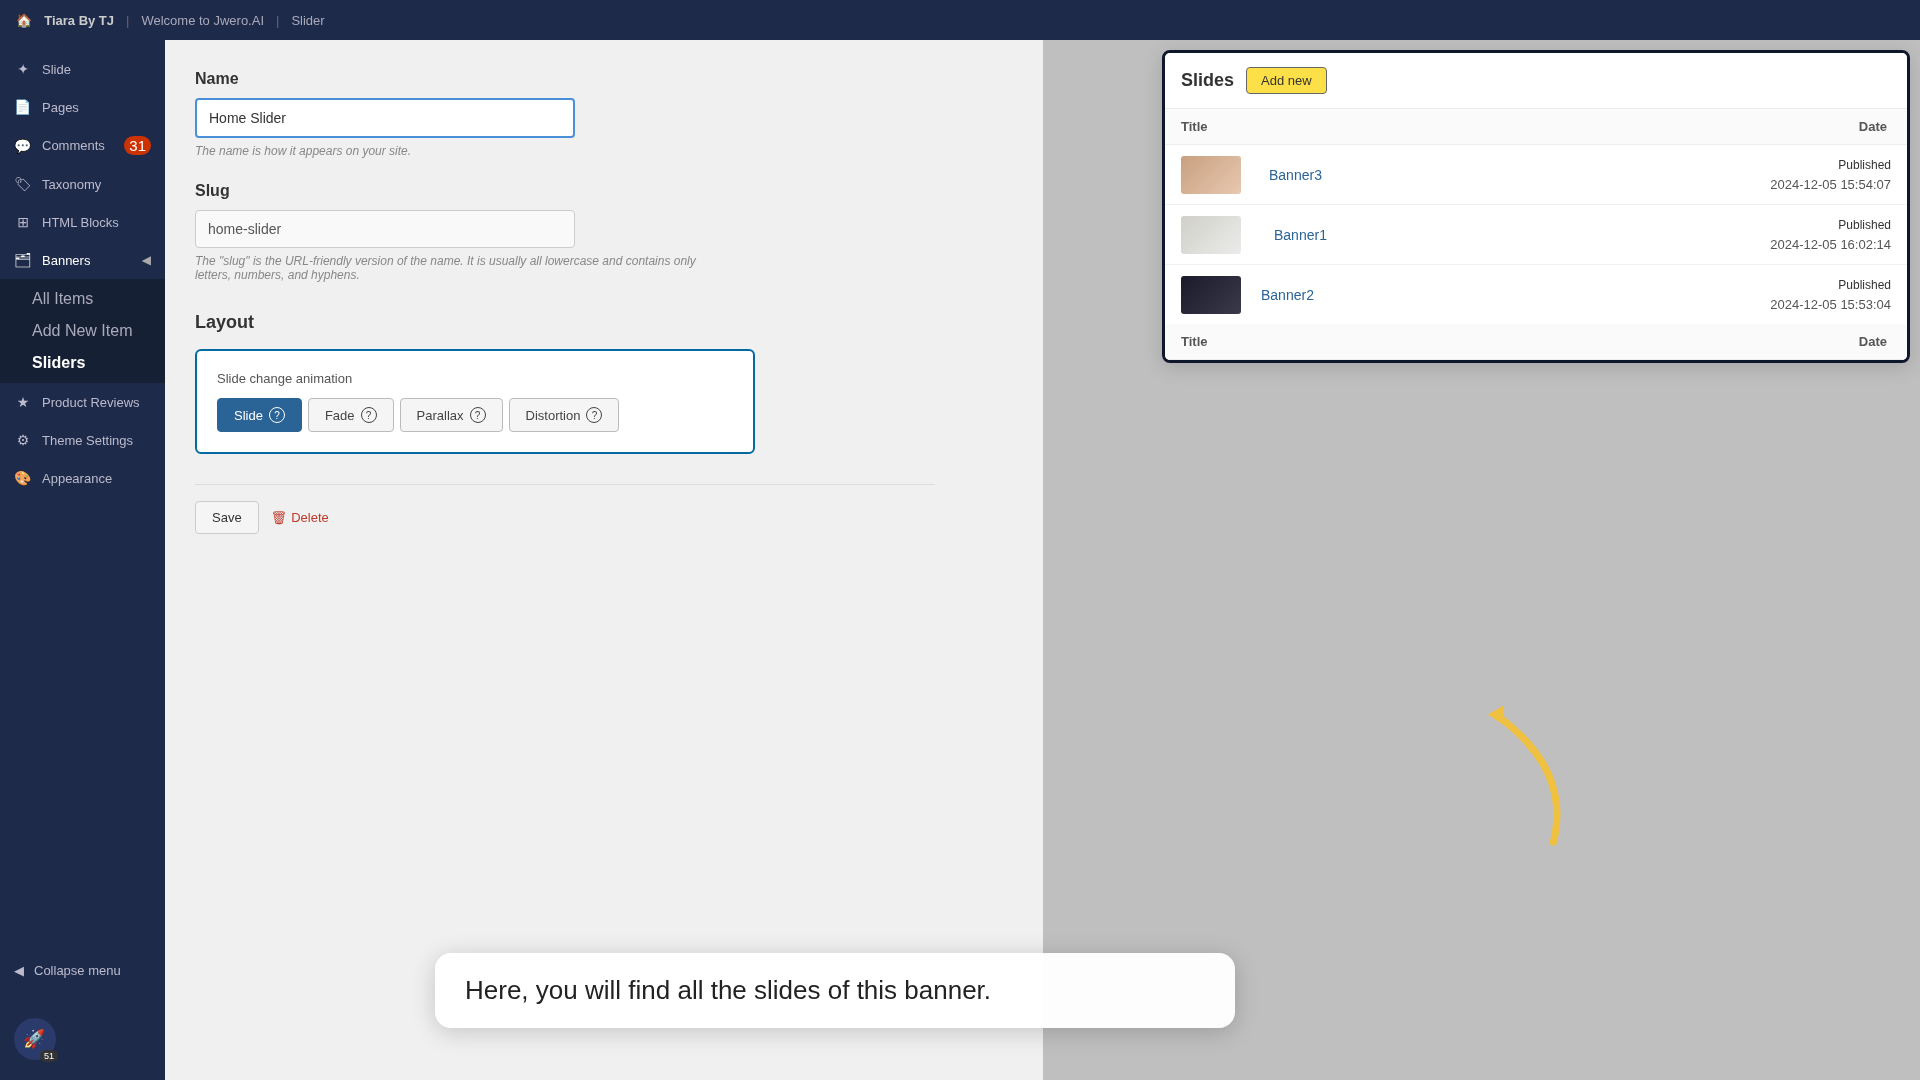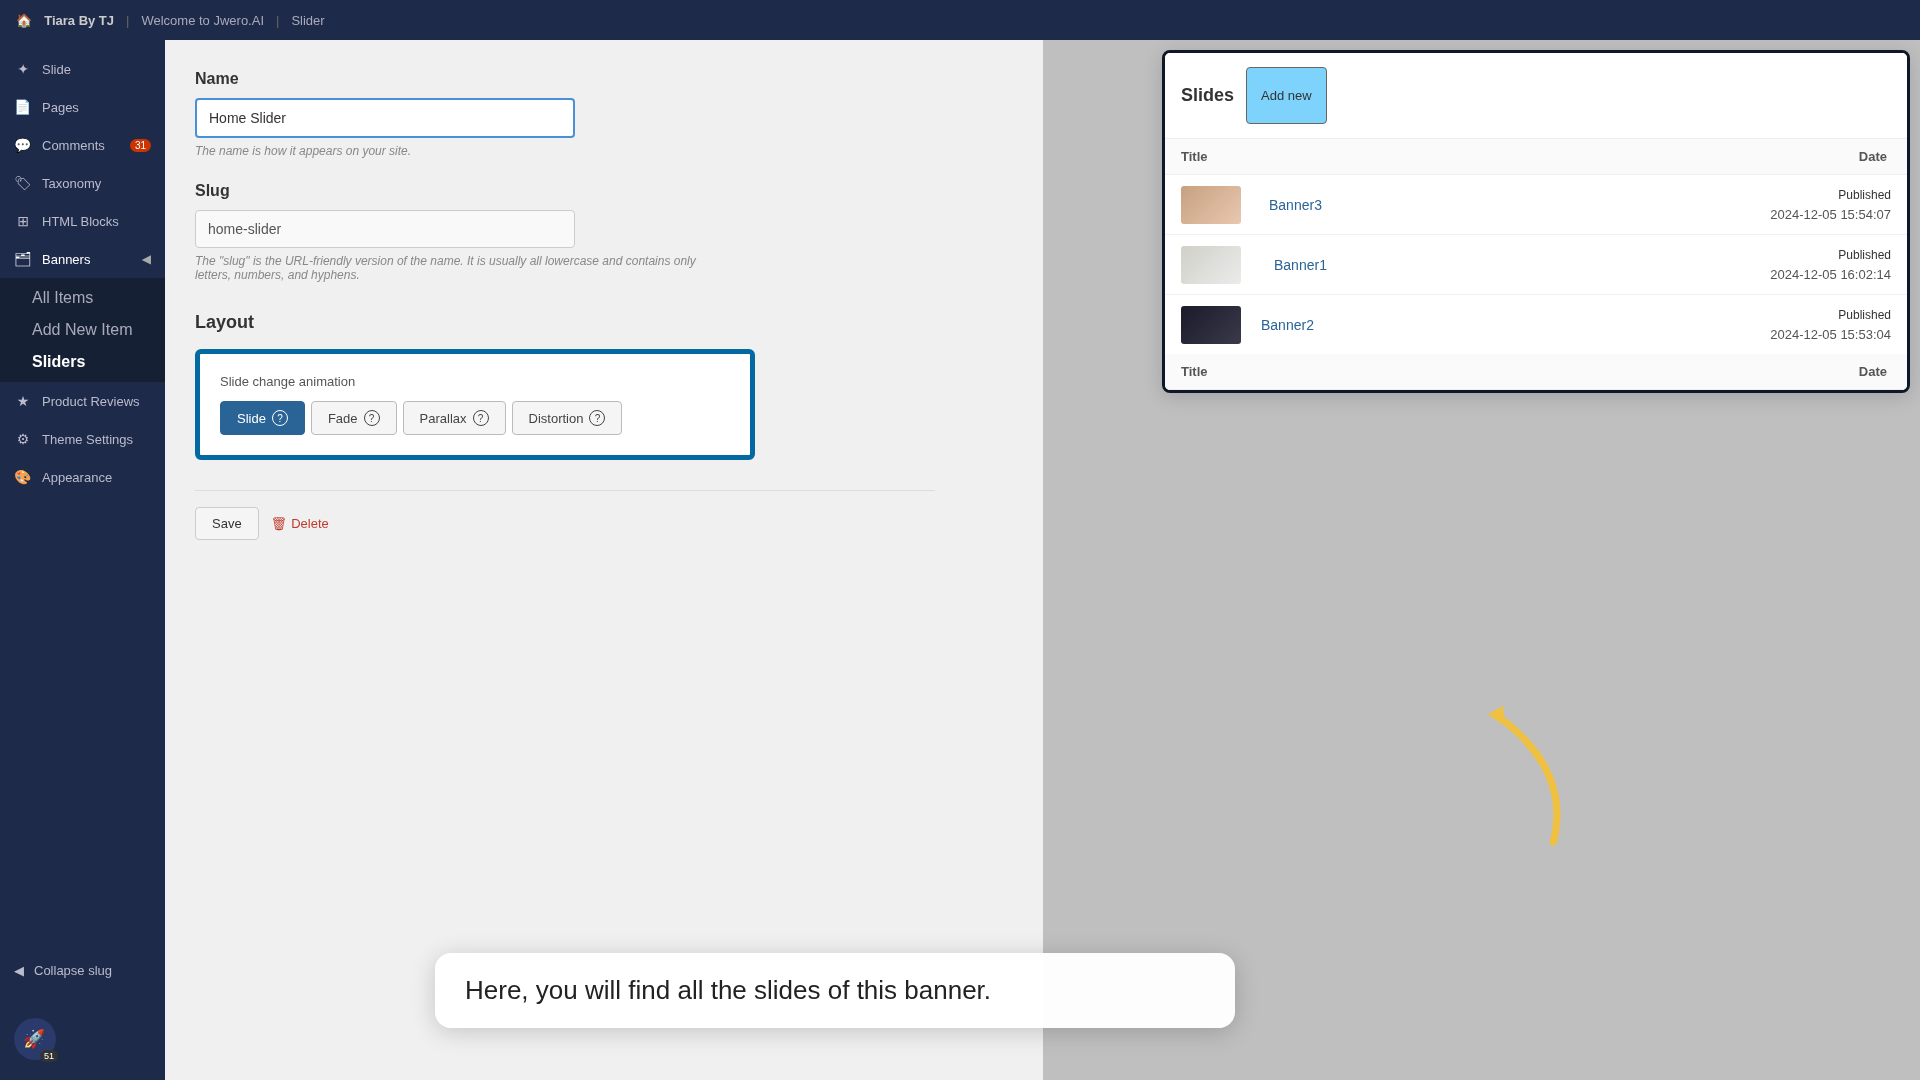--- a/index.html
+++ b/index.html
@@ -55,21 +55,21 @@
       font-size: 16px;
       color: #aab;
       cursor: pointer;
     }
     .sidebar-sub-item.active { color: #fff; font-weight: 600; }
 
     .sidebar-badge {
       background: #cc3300;
       color: #fff;
       border-radius: 10px;
-      font-size: 10px;
+      font-size: 15px;
       padding: 1px 5px;
       margin-left: auto;
     }
 
     .sidebar-collapse {
       display: flex;
       align-items: center;
       gap: 10px;
       padding: 10px 14px;
       font-size: 13px;
@@ -159,21 +159,21 @@
       color: #555;
       background: #f9f9f9;
       outline: none;
     }
 
     .layout-section { margin-top: 30px; }
     .layout-title { font-size: 18px; font-weight: 600; color: #333; margin-bottom: 16px; }
 
     .anim-box {
       background: #fff;
-      border: 5px solid #0369a1;
+      border: 2px solid #0369a1;
       border-radius: 6px;
       padding: 20px;
       max-width: 560px;
     }
     .anim-label { font-size: 13px; color: #555; margin-bottom: 12px; }
 
     .anim-buttons { display: flex; gap: 6px; flex-wrap: wrap; }
     .anim-btn {
       padding: 8px 16px;
       border-radius: 4px;
@@ -250,26 +250,26 @@
       padding: 14px 16px;
       background: #fff;
       border-bottom: 1px solid #eee;
     }
     .slides-title {
       font-size: 18px;
       font-weight: 600;
       color: #333;
     }
     .add-new-btn {
-      padding: 20px 14px;
+      padding: 5px 14px;
       border: 1px solid #666;
       border-radius: 4px;
       font-size: 13px;
       cursor: pointer;
-      background: #7dd3fc;
+      background: #fde047;
       color: #333;
     }
 
     .slides-table {
       width: 100%;
       border-collapse: collapse;
     }
     .slides-table th {
       padding: 10px 16px;
       font-size: 13px;
@@ -410,21 +410,21 @@
       <span class="sidebar-icon">⚙</span>
       <span>Theme Settings</span>
     </div>
     <div class="sidebar-item">
       <span class="sidebar-icon">🎨</span>
       <span>Appearance</span>
     </div>
 
     <div class="sidebar-collapse">
       <span>◀</span>
-      <span>Collapse slug</span>
+      <span>Collapse menu</span>
     </div>
 
     <div class="sidebar-avatar-area">
       <div class="sidebar-avatar">
         🚀
         <span class="avatar-badge">51</span>
       </div>
     </div>
   </div>
 

